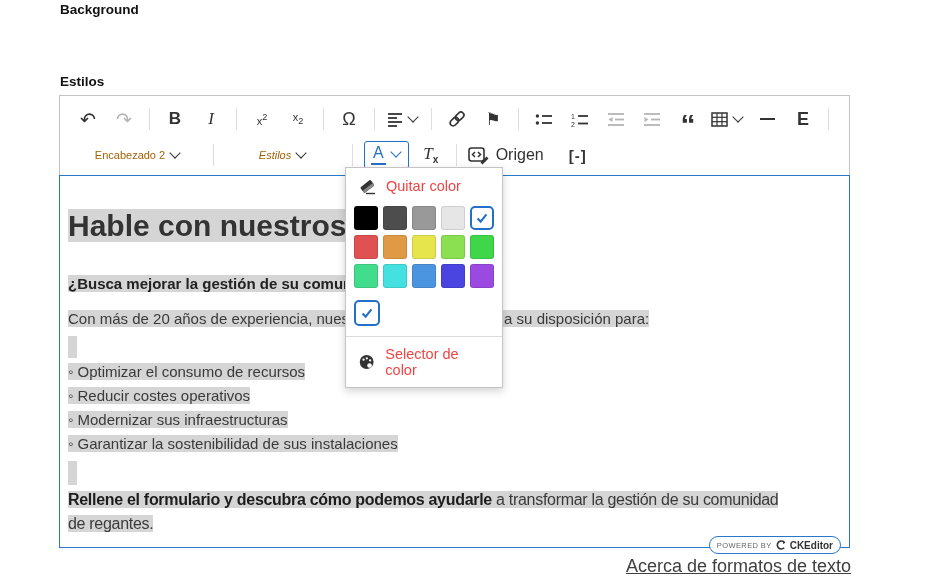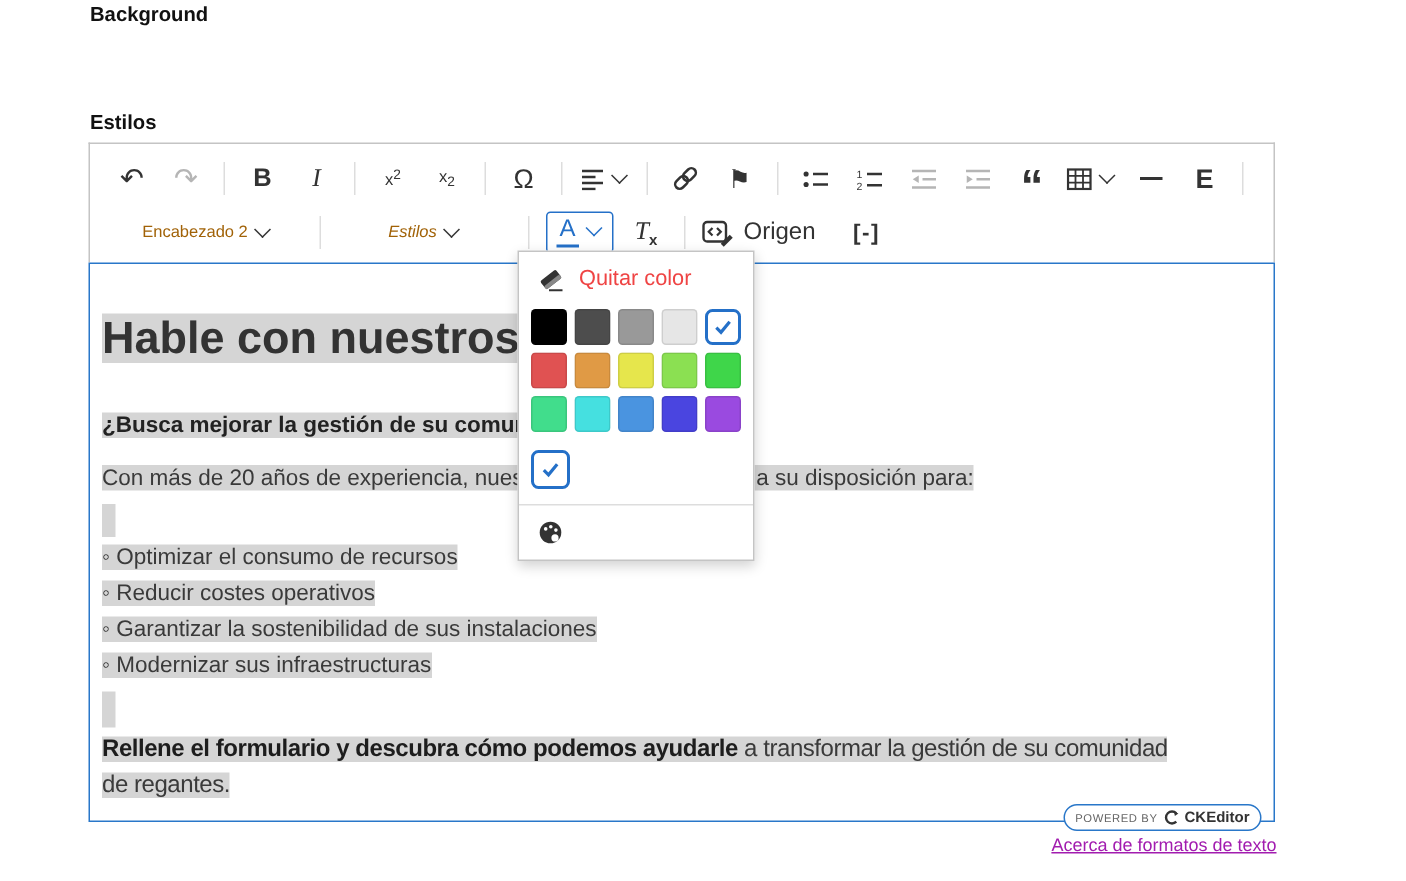--- a/index.html
+++ b/index.html
@@ -63,21 +63,21 @@
   .swatch.selected{border:2px solid #2470c8;border-radius:5px;}
   .doc-label{padding:8px 9px 2px;font-size:13.5px;color:#333;}
   .doc-grid{display:grid;grid-template-columns:repeat(5,26px);gap:5px;padding:4px 8px 10px;}
   .doc-grid .swatch{width:26px;height:26px;}
   .pdivider{border-top:1px solid #ddd;}
   
   .ck-badge{position:absolute;right:96px;top:536px;height:16px;display:flex;align-items:center;gap:4px;
             background:#fff;border:1px solid #2977c9;border-radius:9px;padding:0 7px;z-index:6;margin-left:44px;}
   .ck-badge .pb{font-size:7.5px;color:#666;letter-spacing:.4px;}
   .ck-badge .brand{font-size:10px;font-weight:bold;color:#333;}
-  .about-link{position:absolute;right:86px;top:556px;font-size:12px;color:#a21caf;
+  .about-link{position:absolute;right:86px;top:556px;font-size:18px;color:#404040;
               text-decoration:underline;cursor:pointer;}
   svg{display:block;}
 </style>
 </head>
 <body>
 
 <div class="page">
 
   <div class="field-label" style="top:2px;">Background</div>
 
@@ -229,22 +229,22 @@
     </div>
 
     <div class="ed-content">
       <h2><span class="hl">Hable con nuestros expertos</span></h2>
       <p class="p-intro"><span class="hl">¿Busca mejorar la gestión de su comunidad de regantes?</span></p>
       <p class="p-exp"><span class="hl">Con más de 20 años de experiencia, nuestro equipo técnico está a su disposición para:</span></p>
       <div class="selbar b1"></div>
       <ul class="ed-list">
           <li><span class="hl">Optimizar el consumo de recursos</span></li>
           <li><span class="hl">Reducir costes operativos</span></li>
+          <li><span class="hl">Modernizar sus infraestructuras</span></li>
           <li><span class="hl">Garantizar la sostenibilidad de sus instalaciones</span></li>
-          <li><span class="hl">Modernizar sus infraestructuras</span></li>
         </ul>
       <div class="selbar b2"></div>
       <p class="p-cta"><span class="hl"><b>Rellene el formulario y descubra cómo podemos ayudarle</b><span>  a transformar la gestión de su comunidad de regantes.</span></span></p>
     </div>
   </div>
 
   <div class="color-panel">
     <div class="panel-item">
       <svg width="18" height="18" viewBox="0 0 18 18">
         <g transform="rotate(-38 9 9)">
@@ -285,20 +285,21 @@
       </div>
     <div class="pdivider"></div>
     <div class="panel-item">
       <svg width="18" height="18" viewBox="0 0 18 18">
         <circle cx="9" cy="9" r="7.2" fill="#333"></circle>
         <circle cx="12" cy="12.6" r="2.4" fill="#fff"></circle>
         <circle cx="5.8" cy="6.6" r="1.2" fill="#fff"></circle>
         <circle cx="9.2" cy="5.2" r="1.2" fill="#fff"></circle>
         <circle cx="12.6" cy="7.4" r="1.2" fill="#fff"></circle>
       </svg>
+      <span>Selector de color</span>
     </div>
   </div>
 
   <div class="ck-badge">
     <span class="pb">POWERED BY</span>
     <svg width="10" height="10" viewBox="0 0 10 10">
       <path d="M8.2 2.2 A4 4 0 1 0 8.2 7.8" fill="none" stroke="#333" stroke-width="1.6"></path>
       <path d="M6.8 1 L9.6 2.4 L7.2 4 Z" fill="#333"></path>
     </svg>
     <span class="brand">CKEditor</span>

